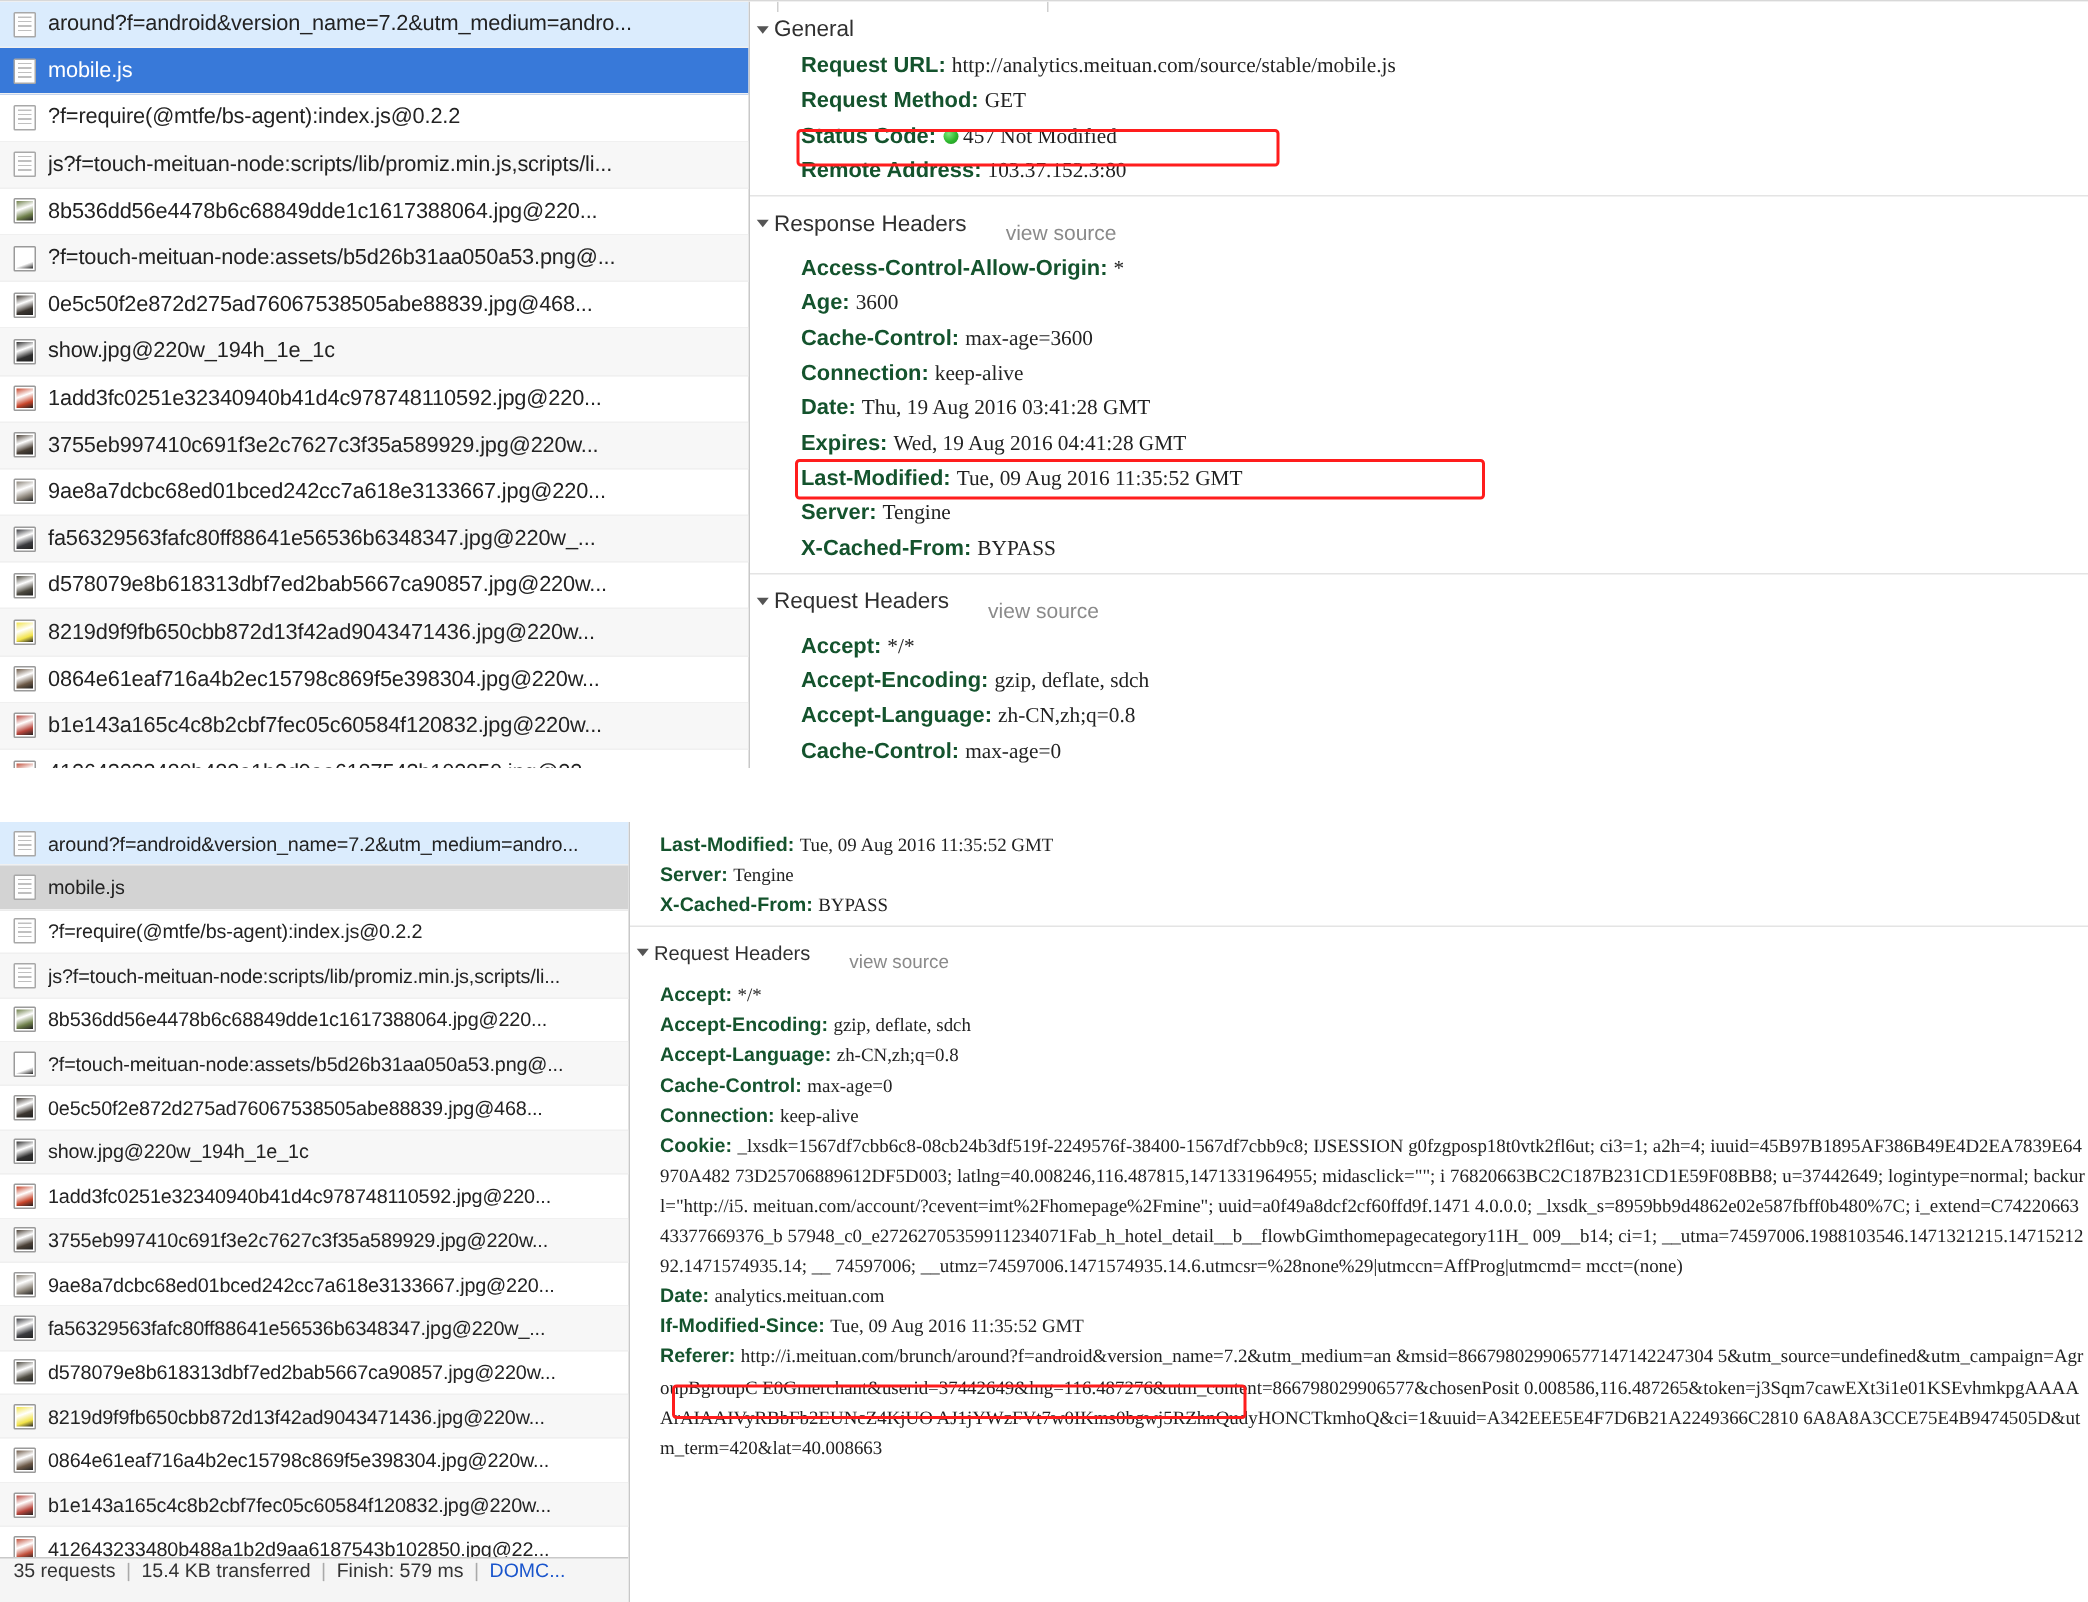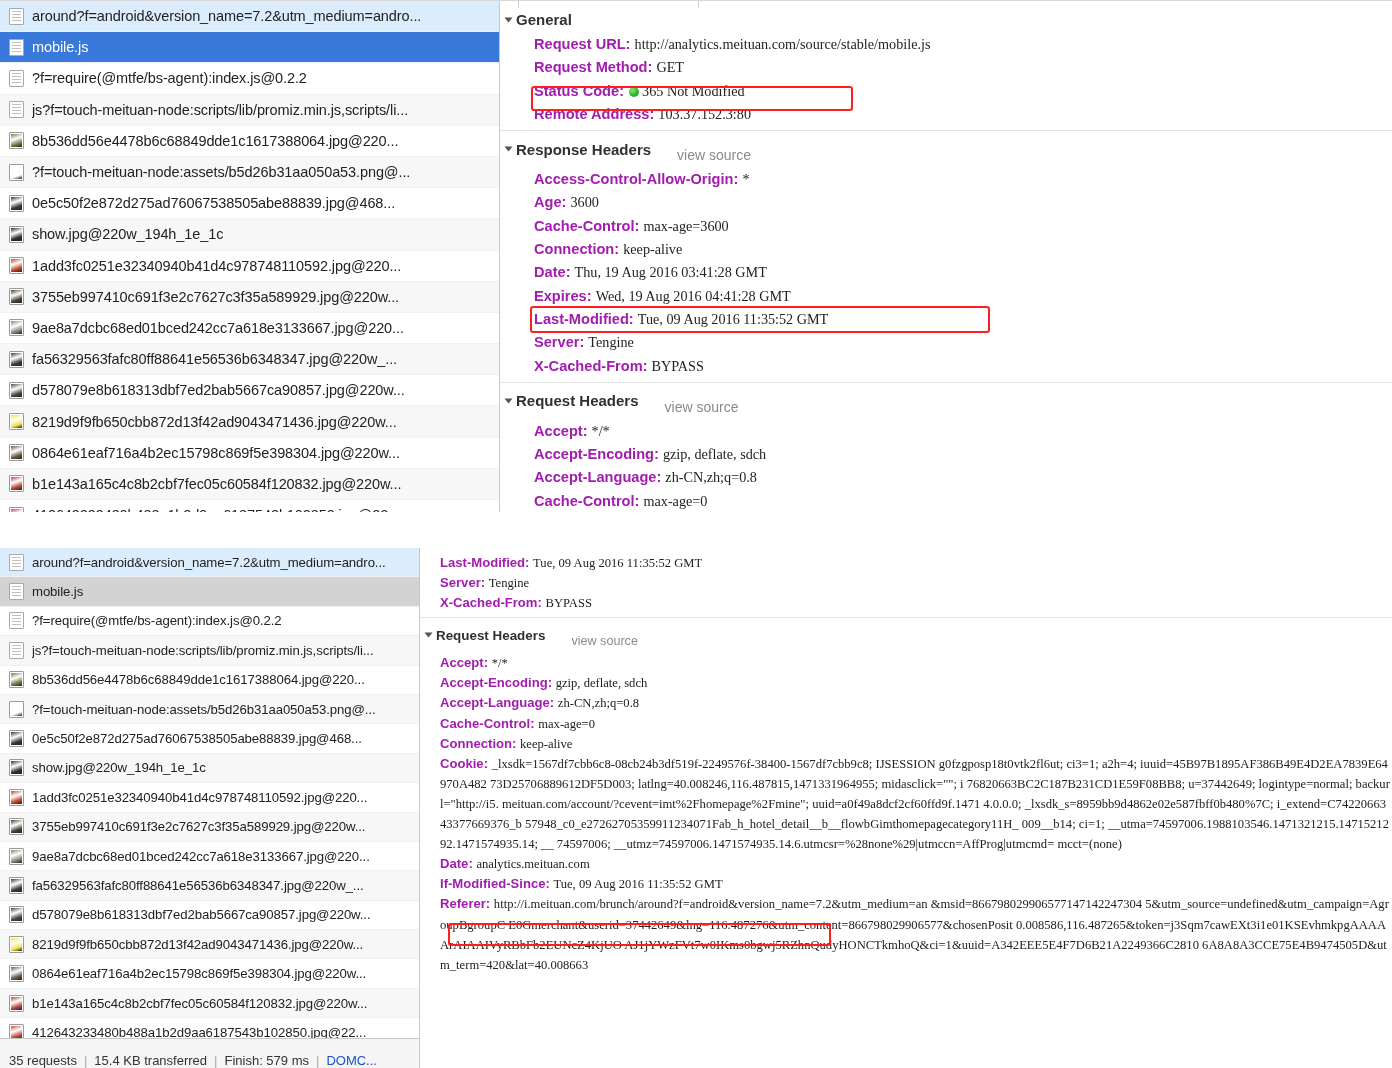--- a/index.html
+++ b/index.html
@@ -98,21 +98,21 @@
     white-space: nowrap;
   }
   .dt-bottom .req-name { font-size: 13.2px; }
 
   .status-bar {
     flex: none;
     height: 30px;
     border-top: 1px solid #c9c9c9;
     background: #f5f5f5;
     display: flex;
-    align-items: flex-end;
+    align-items: flex-start;
     padding: 0 9px;
     font-size: 13px;
     color: #333;
     white-space: nowrap;
     overflow: hidden;
   }
   .status-bar .sep { color: #aaa; margin: 0 7px; }
   .status-bar .domc { color: #1a55cc; }
 
   
@@ -136,21 +136,21 @@
   .tri {
     width: 0; height: 0;
     border-left: 5px solid #555;
     border-top: 4px solid transparent;
     border-bottom: 4px solid transparent;
     margin-right: 5px;
     transform: rotate(90deg);
     flex: none;
   }
   .sec-title {
-    font-weight: bold;
+    font-weight: normal;
     color: #303030;
   }
   .dt-top .sec-title { font-size: 15px; }
   .dt-bottom .sec-title { font-size: 13.4px; }
   .view-source {
     margin-left: 26px;
     color: #8a8a8a;
     cursor: pointer;
     margin-top: 12px;
   }
@@ -171,21 +171,21 @@
   .dt-bottom .hdr-row {
     font-size: 13.1px;
     line-height: 19.1px;
     padding-left: 20px;
   }
   .hdr-row.nowrap { white-space: nowrap; overflow: hidden; }
 
   .hk {
     font-family: "Liberation Sans", sans-serif;
     font-weight: bold;
-    color: #a21caf;
+    color: #14532d;
   }
   .hv {
     font-family: Liberation Serif, serif;
     color: #222;
   }
   .dt-top .hv { font-size: 14.2px; }
   .dt-bottom .hv { font-size: 12.6px; }
 
   
   .dot {
@@ -336,21 +336,21 @@
       <div class="pane-tick" style="left:18px;"></div>
       <div class="pane-tick" style="left:198px;"></div>
 
       <div class="sec-head first">
         <span class="tri"></span>
         <span class="sec-title">General</span>
       </div>
       <div class="hdr-list" id="top-general-rows">
           <div class="hdr-row"><span class="hk">Request URL: </span><span class="hv">http://analytics.meituan.com/source/stable/mobile.js</span></div>
           <div class="hdr-row"><span class="hk">Request Method: </span><span class="hv">GET</span></div>
-          <div class="hdr-row"><span class="hk">Status Code: </span><span class="dot"></span><span class="hv">365 Not Modified</span></div>
+          <div class="hdr-row"><span class="hk">Status Code: </span><span class="dot"></span><span class="hv">457 Not Modified</span></div>
           <div class="hdr-row"><span class="hk">Remote Address: </span><span class="hv">103.37.152.3:80</span></div>
         </div>
 
       <div class="sec-head">
         <span class="tri"></span>
         <span class="sec-title">Response Headers</span>
         <span class="view-source">view source</span>
       </div>
       <div class="hdr-list" id="top-resp-rows">
           <div class="hdr-row"><span class="hk">Access-Control-Allow-Origin: </span><span class="hv">*</span></div>

